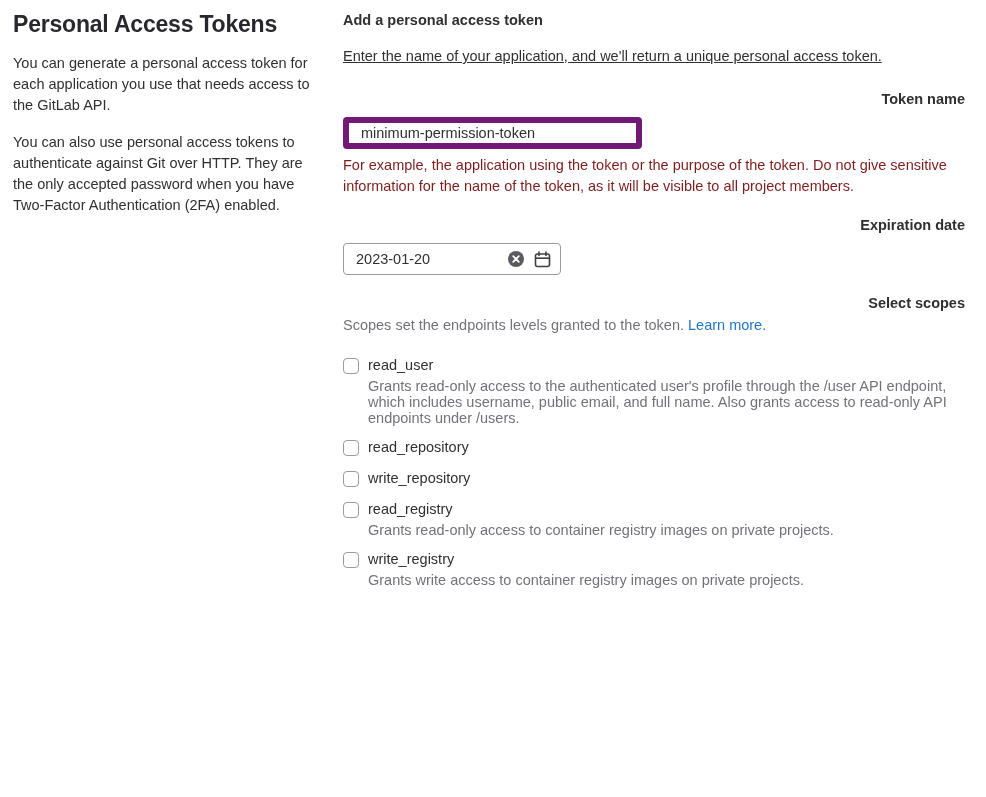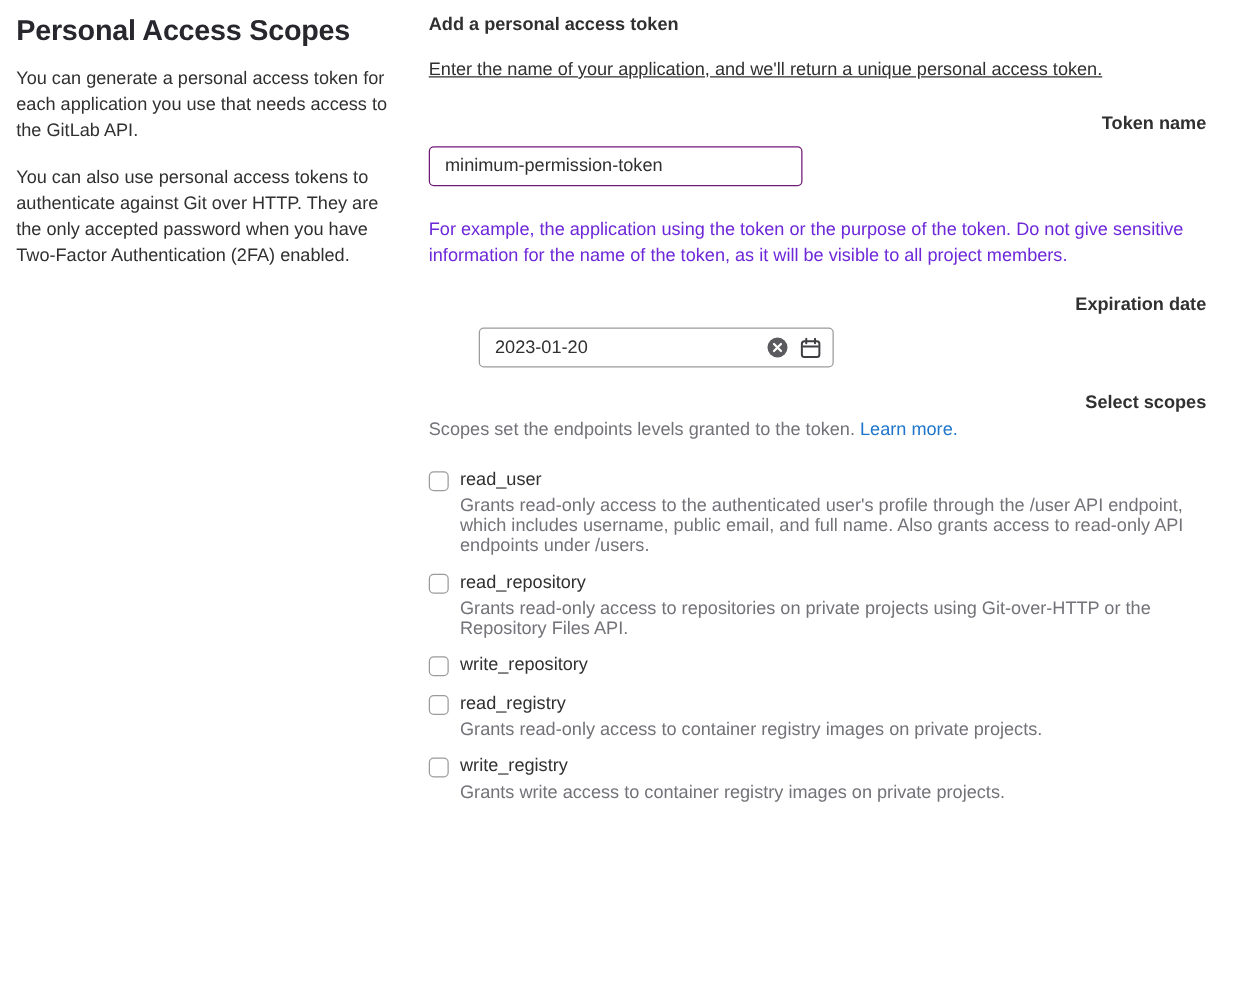--- a/index.html
+++ b/index.html
@@ -64,47 +64,46 @@
     font-weight: 700;
     color: #303030;
     line-height: 19px;
     margin-bottom: 8px;
     text-align: right;
   }
   .text-input {
     display: block;
     width: 299px;
     height: 32px;
-    border: 1px solid #701a75;
+    border: 6px solid #701a75;
     border-radius: 4px;
     padding: 0 12px;
     font-family: "Liberation Sans", sans-serif;
     font-size: 14.5px;
     color: #303030;
     background: #fff;
     outline: none;
   }
   .help-text {
     font-size: 14.5px;
     line-height: 21px;
-    color: #6d28d9;
-    margin-top: 25px;
+    color: #7f1d1d;
+    margin-top: 6px;
   }
   .block-gap-lg { margin-bottom: 19px; }
   
   .date-field {
     display: flex;
     align-items: center;
-    width: 284px;
+    width: 218px;
     height: 32px;
     border: 1px solid #9b9b9b;
     border-radius: 4px;
     background: #fff;
     padding: 0 8px 0 12px;
-    margin-left: 40px;
   }
   .date-field input {
     flex: 1;
     min-width: 0;
     border: none;
     outline: none;
     font-family: "Liberation Sans", sans-serif;
     font-size: 14.5px;
     color: #303030;
     background: transparent;
@@ -161,21 +160,21 @@
     line-height: 16px;
     color: #737278;
   }
 </style>
 </head>
 <body>
 
 <div class="page">
 
   <aside class="left-col">
-    <h1 class="page-title">Personal Access Scopes</h1>
+    <h1 class="page-title">Personal Access Tokens</h1>
     <p>You can generate a personal access token for each application you use that needs access to the GitLab API.</p>
     <p>You can also use personal access tokens to authenticate against Git over HTTP. They are the only accepted password when you have Two-Factor Authentication (2FA) enabled.</p>
   </aside>
 
   <main class="right-col">
 
     <h2 class="section-heading">Add a personal access token</h2>
     <p class="intro-text">Enter the name of your application, and we'll return a unique personal access token.</p>
 
     <label class="field-label">Token name</label>
@@ -221,21 +220,20 @@
     <p class="scope-description">Grants read-only access to the authenticated user's profile through the /user API endpoint, which includes username, public email, and full name. Also grants access to read-only API endpoints under /users.</p>
   </div>
 
   <div class="scope-item">
     <div class="scope-head">
       <span class="checkbox">
         
       </span>
       <span class="scope-name">read_repository</span>
     </div>
-    <p class="scope-description">Grants read-only access to repositories on private projects using Git-over-HTTP or the Repository Files API.</p>
   </div>
 
   <div class="scope-item">
     <div class="scope-head">
       <span class="checkbox">
         
       </span>
       <span class="scope-name">write_repository</span>
     </div>
   </div>

